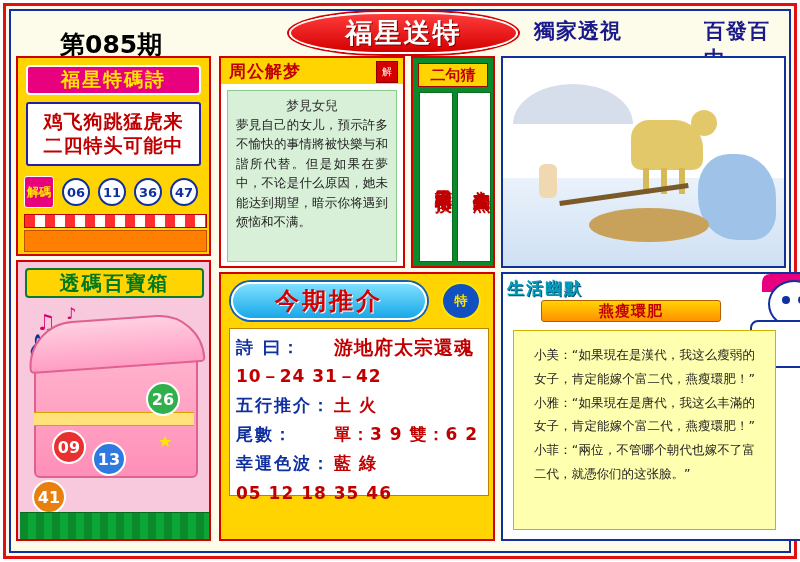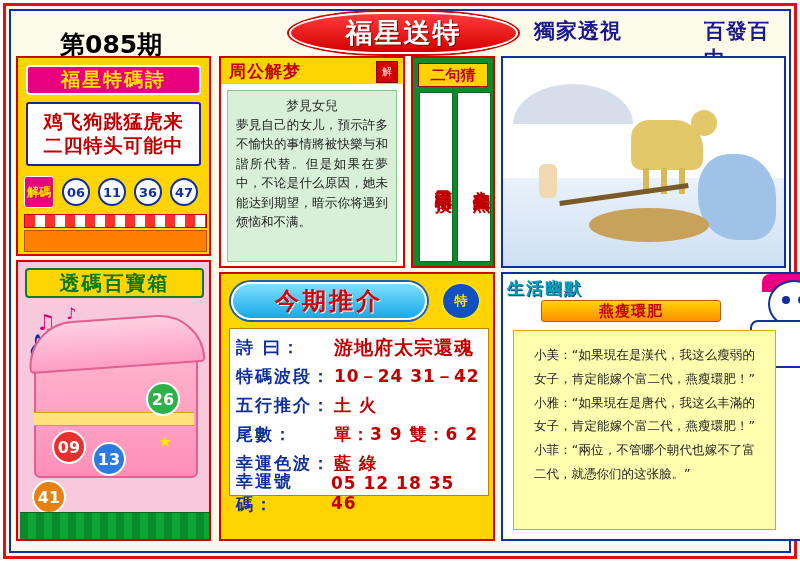--- a/index.html
+++ b/index.html
@@ -453,37 +453,35 @@
     <div class="rec-title">
       <span>今期推介</span>
     </div>
     <div class="rec-badge">特</div>
     <div class="rec-list">
       <div class="rec-row big">
         <span class="rec-label">詩  曰：</span>
         <span class="rec-value">游地府太宗還魂</span>
       </div>
       <div class="rec-row">
-        <span class="rec-label">特碼波段：</span>
         <span class="rec-value">10－24 31－42</span>
       </div>
       <div class="rec-row">
         <span class="rec-label">五行推介：</span>
         <span class="rec-value">土 火</span>
       </div>
       <div class="rec-row">
         <span class="rec-label">尾數：</span>
         <span class="rec-value">單：3 9  雙：6 2</span>
       </div>
       <div class="rec-row">
         <span class="rec-label">幸運色波：</span>
         <span class="rec-value">藍  綠</span>
       </div>
       <div class="rec-row">
-        <span class="rec-label">幸運號碼：</span>
         <span class="rec-value">05 12 18 35 46</span>
       </div>
     </div>
   </div>
 
   <div class="joke-box">
     <div class="joke-title">生活幽默</div>
     <div class="joke-sub">
       <span>燕瘦環肥</span>
     </div>

